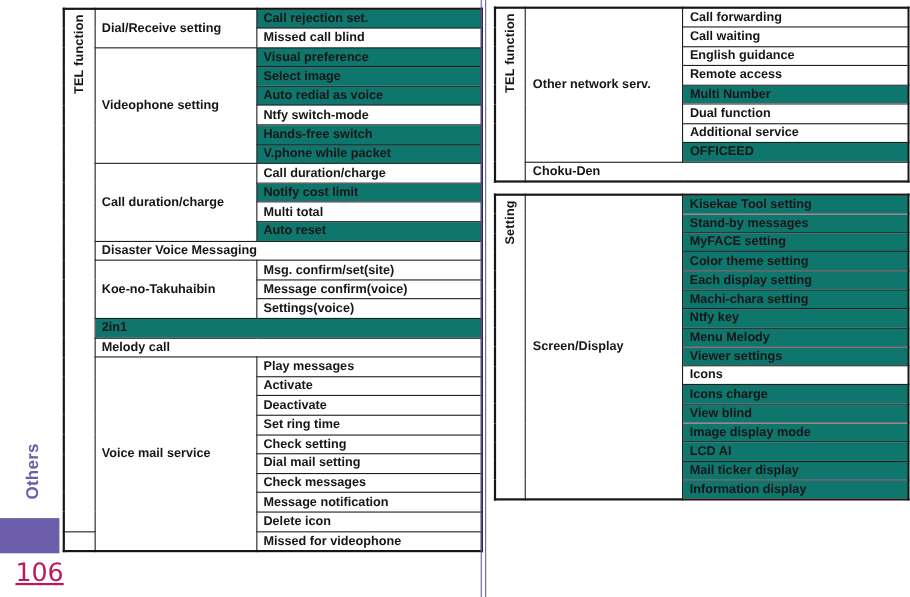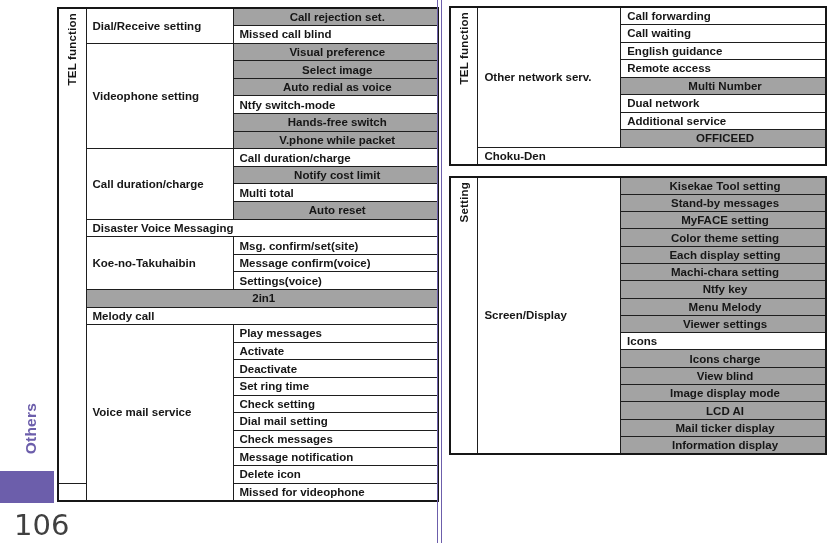--- a/index.html
+++ b/index.html
@@ -22,21 +22,21 @@
     border: 1px solid #1e1e1e;
     font-family: "Liberation Sans", sans-serif;
     font-weight: bold;
     font-size: 11.5px;
     color: #161616;
     padding: 0 2px 0 6px;
     white-space: nowrap;
     overflow: hidden;
     background: #ffffff;
   }
-  td.pink { background: #a3a3a3; text-align: center; }
+  td.pink { background: #0f766e; }
 
   .t-left  { left: 57px;  top: 7px; }
   .t-left tr { height: 17.6px; }
   .t-rtop  { left: 449px; top: 6px; }
   .t-rtop tr { height: 17.5px; }
   .t-rbot  { left: 449px; top: 176px; }
   .t-rbot tr { height: 17.3px; }
 
   td.vcell {
     padding: 0;
@@ -66,22 +66,23 @@
     position: absolute;
     left: 0; top: 471px;
     width: 54px; height: 32px;
     background: #6c5eab;
   }
   .page-number {
     position: absolute;
     left: 14px; top: 508px;
     font-family: "DejaVu Sans", sans-serif;
     font-weight: normal;
-    font-size: 29px;
-    color: #404040;
+    font-size: 23px;
+    color: #be185d;
+    text-decoration: underline;
   }
 
   
   .column-divider {
     position: absolute;
     left: 437px; top: 0;
     width: 3px; height: 543px;
     border-left: 1.7px solid #6c5eab;
     border-right: 1.7px solid #6c5eab;
   }
@@ -210,21 +211,21 @@
   <tr>
         <td>English guidance</td>
       </tr>
   <tr>
         <td>Remote access</td>
       </tr>
   <tr>
         <td class="pink">Multi Number</td>
       </tr>
   <tr>
-        <td>Dual network</td>
+        <td>Dual function</td>
       </tr>
   <tr>
         <td>Additional service</td>
       </tr>
   <tr>
         <td class="pink">OFFICEED</td>
       </tr>
   <tr>
         <td colspan="2">Choku-Den</td>
       </tr>

